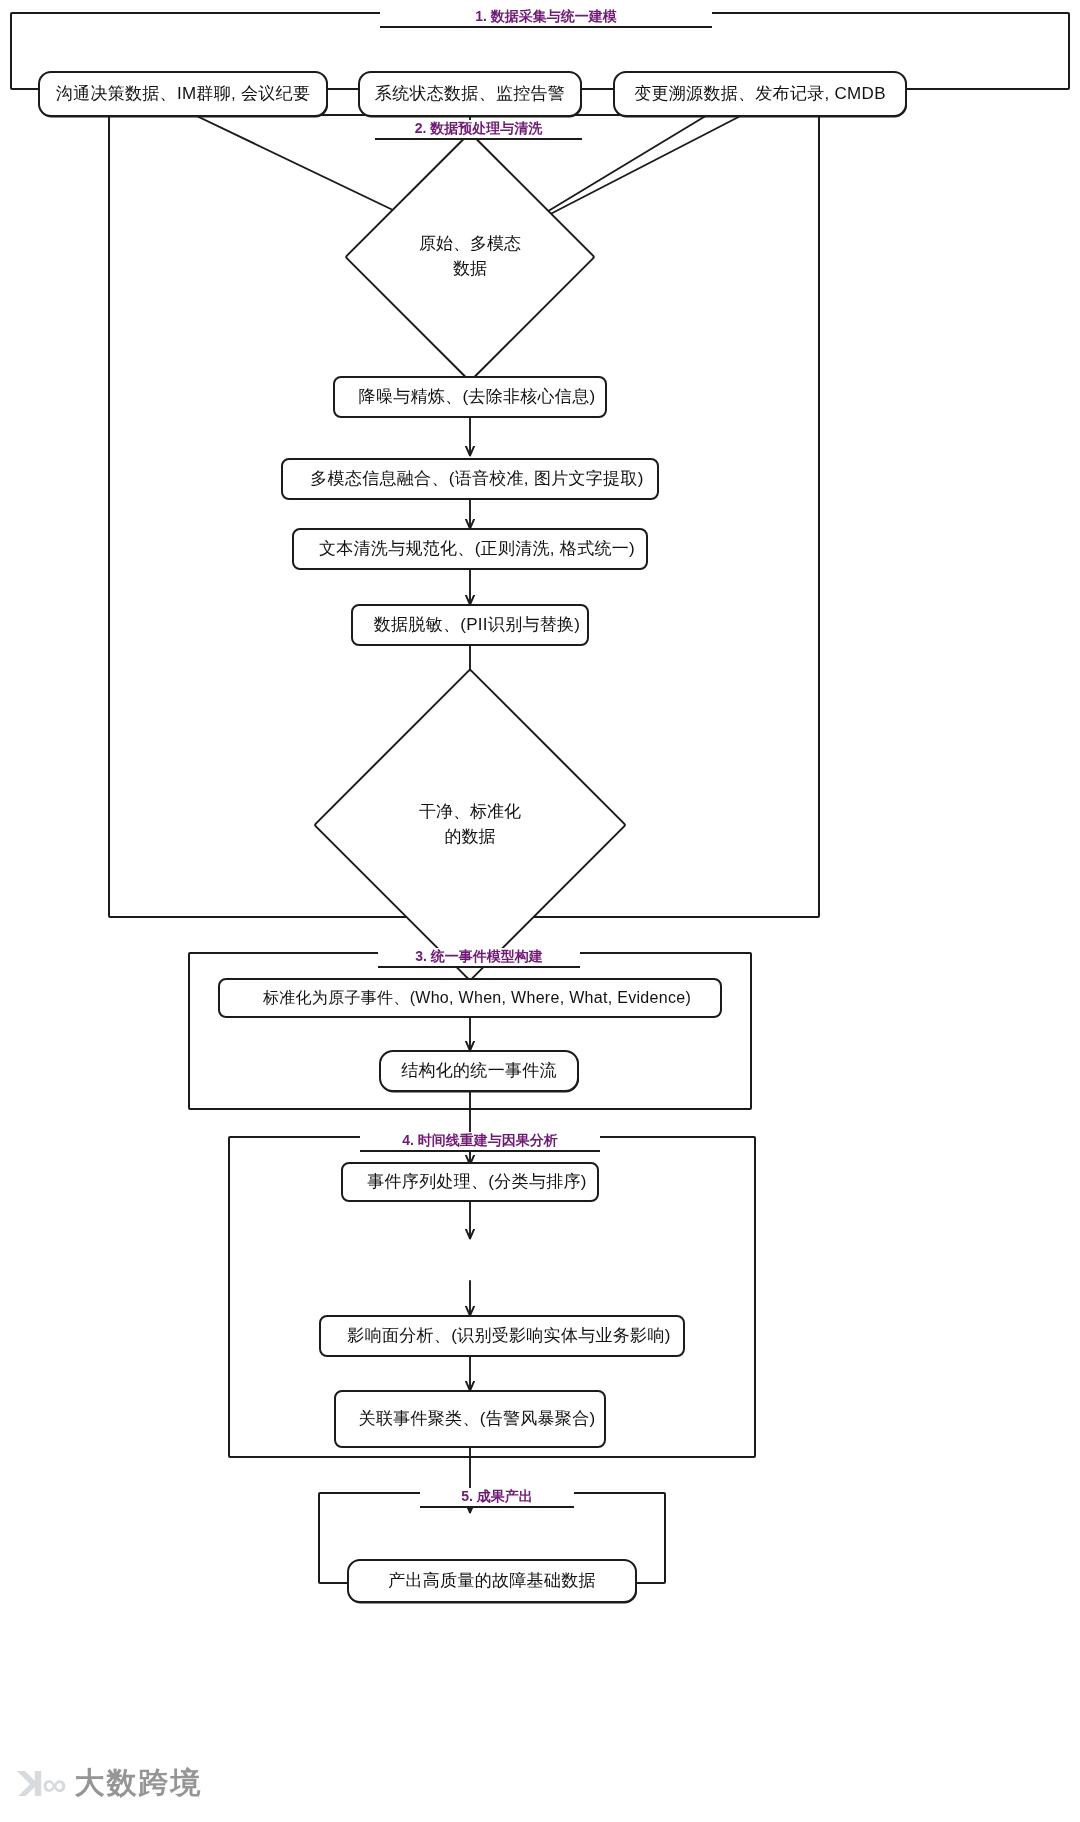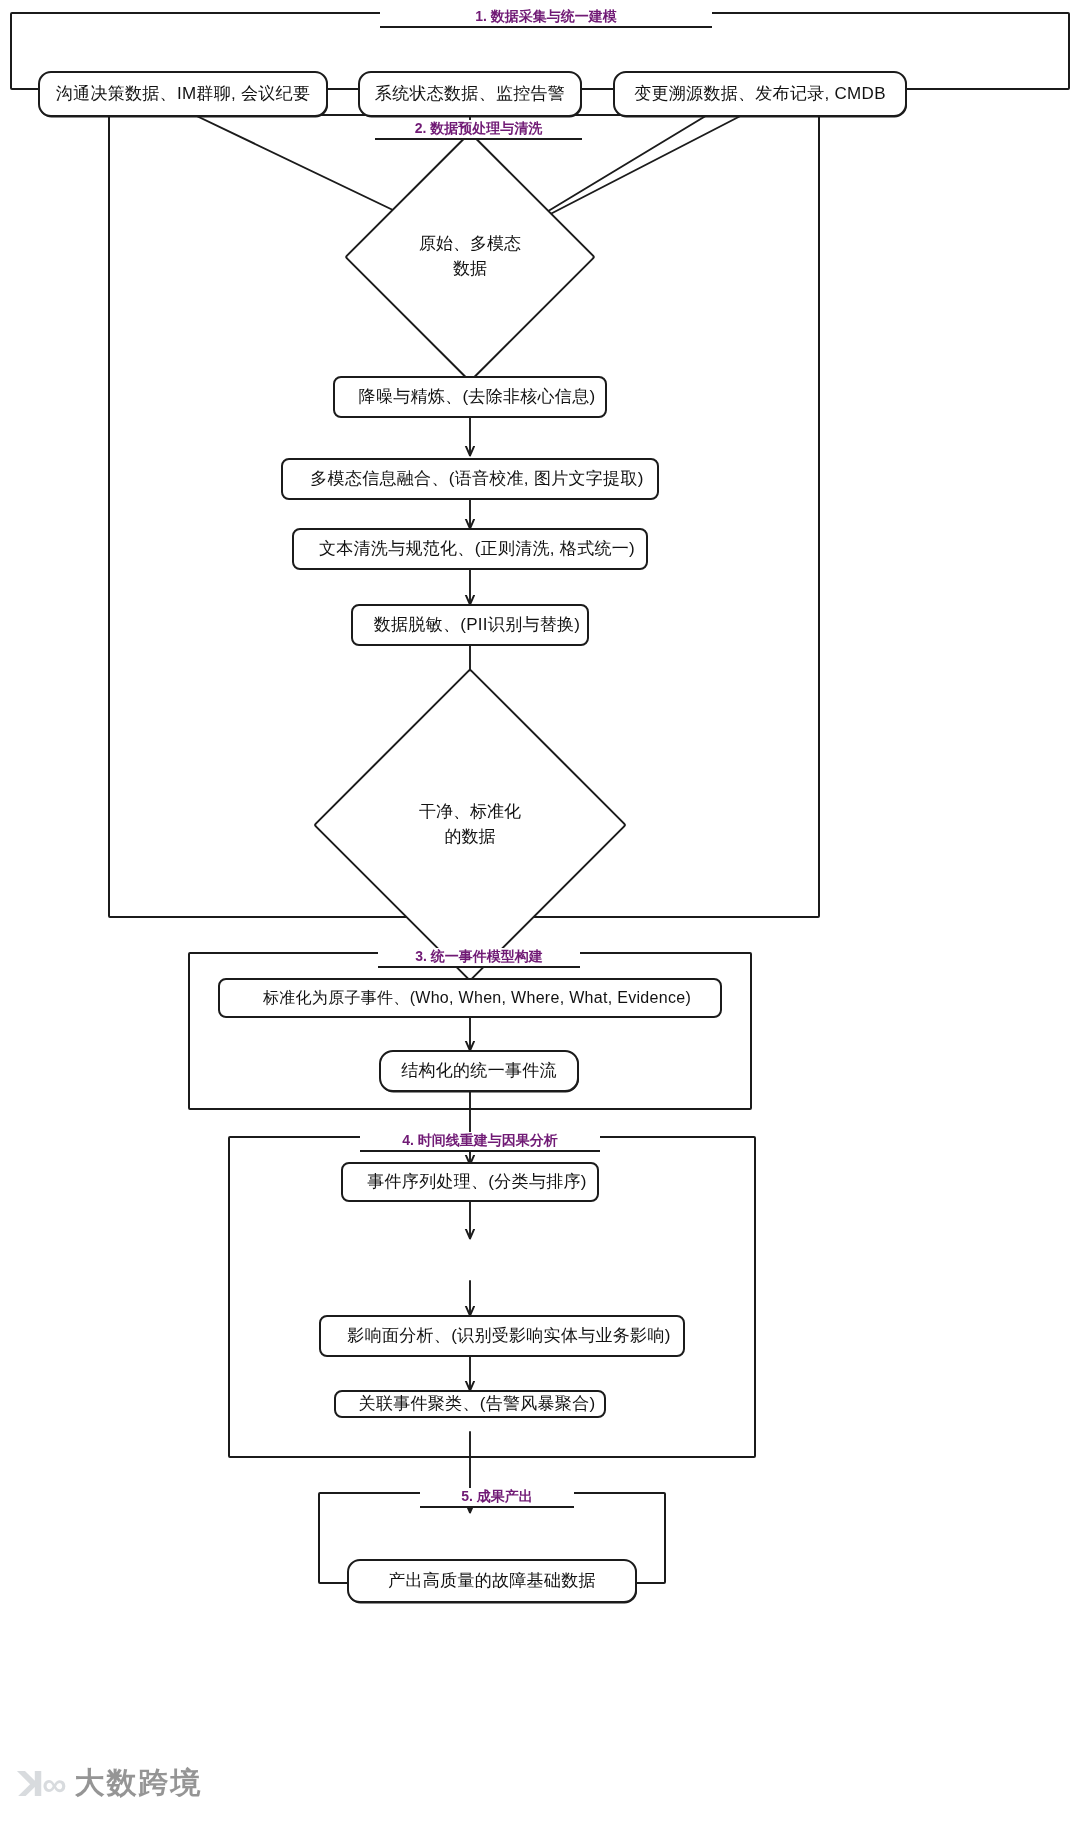--- a/index.html
+++ b/index.html
@@ -142,21 +142,21 @@
   <div class="group-title" style="left:378px;top:948px;width:190px;">3. 统一事件模型构建</div>
 
   <div class="node rect" style="left:218px;top:978px;width:504px;height:40px;font-size:16px;">标准化为原子事件、(Who, When, Where, What, Evidence)</div>
   <div class="node pill sketch" style="left:379px;top:1050px;width:200px;height:42px;">结构化的统一事件流</div>
 
   <div class="group" style="left:228px;top:1136px;width:528px;height:322px;"></div>
   <div class="group-title" style="left:360px;top:1132px;width:228px;">4. 时间线重建与因果分析</div>
 
   <div class="node rect" style="left:341px;top:1162px;width:258px;height:40px;">事件序列处理、(分类与排序)</div>
   <div class="node rect" style="left:287px;top:1315px;width:366px;height:42px;margin-left:32px;">影响面分析、(识别受影响实体与业务影响)</div>
-  <div class="node rect" style="left:334px;top:1390px;width:272px;height:28px;">关联事件聚类、(告警风暴聚合)</div>
+  <div class="node rect" style="left:334px;top:1390px;width:272px;height:58px;">关联事件聚类、(告警风暴聚合)</div>
 
   <div class="group" style="left:318px;top:1492px;width:348px;height:92px;"></div>
   <div class="group-title" style="left:420px;top:1488px;width:142px;">5. 成果产出</div>
 
   <div class="node rounded sketch" style="left:347px;top:1514px;width:290px;height:44px;">产出高质量的故障基础数据</div>
 
   <div id="watermark">
     <span class="wm-mark">ꓘ∞</span>
     <span class="wm-text">大数跨境</span>
   </div>

